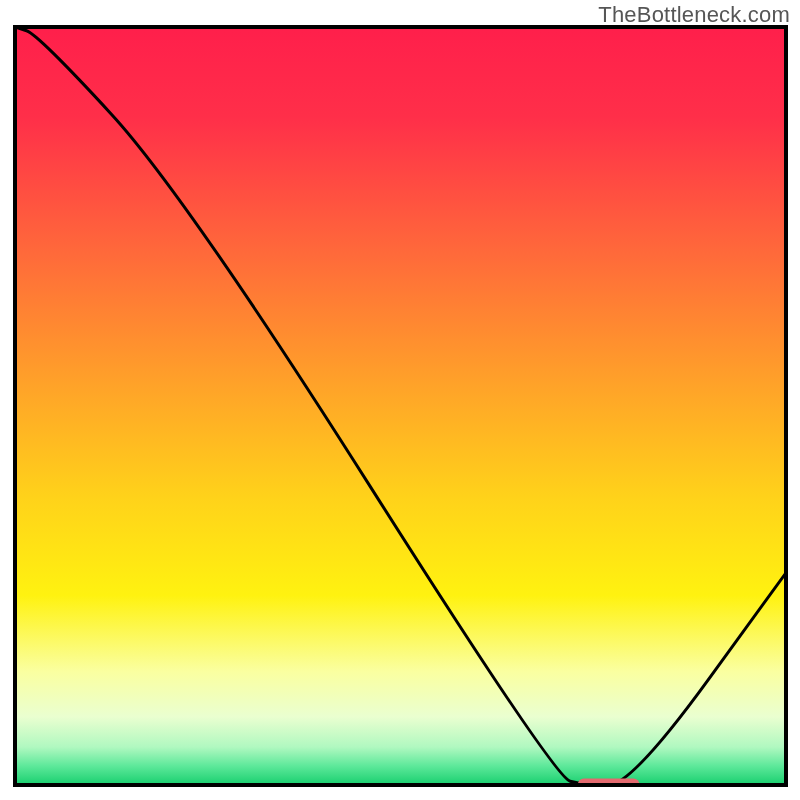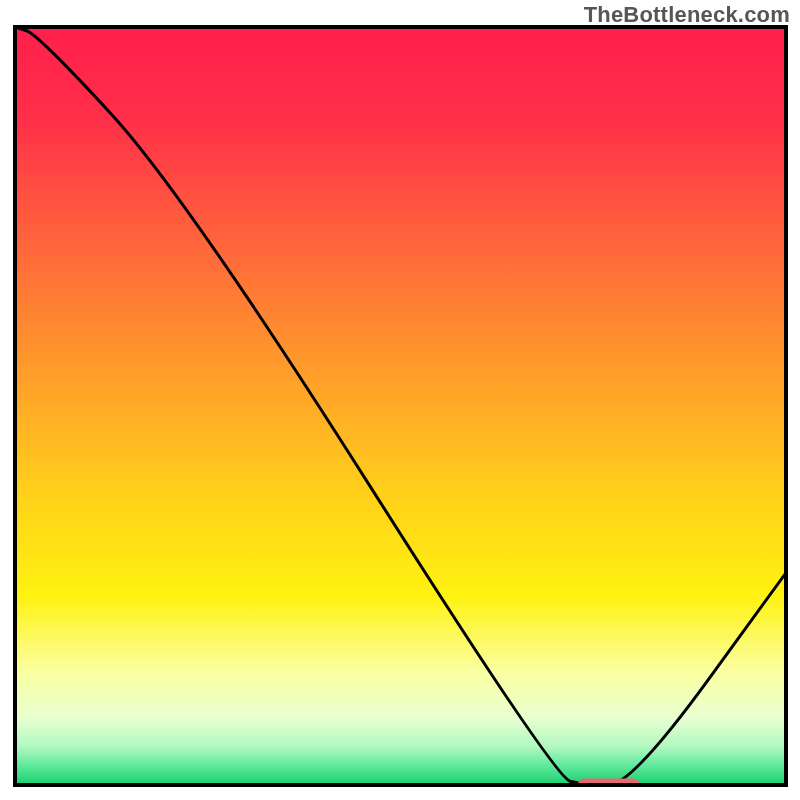--- a/index.html
+++ b/index.html
@@ -13,21 +13,21 @@
   .chart-container {
     position: relative;
     width: 800px;
     height: 800px;
   }
   .watermark {
     position: absolute;
     top: 2px;
     right: 10px;
     font-size: 22px;
-    font-weight: 700;
+    font-weight: 400;
     color: #565656;
     letter-spacing: 0.2px;
     z-index: 10;
   }
   svg.plot {
     position: absolute;
     left: 0;
     top: 0;
   }
 </style>

